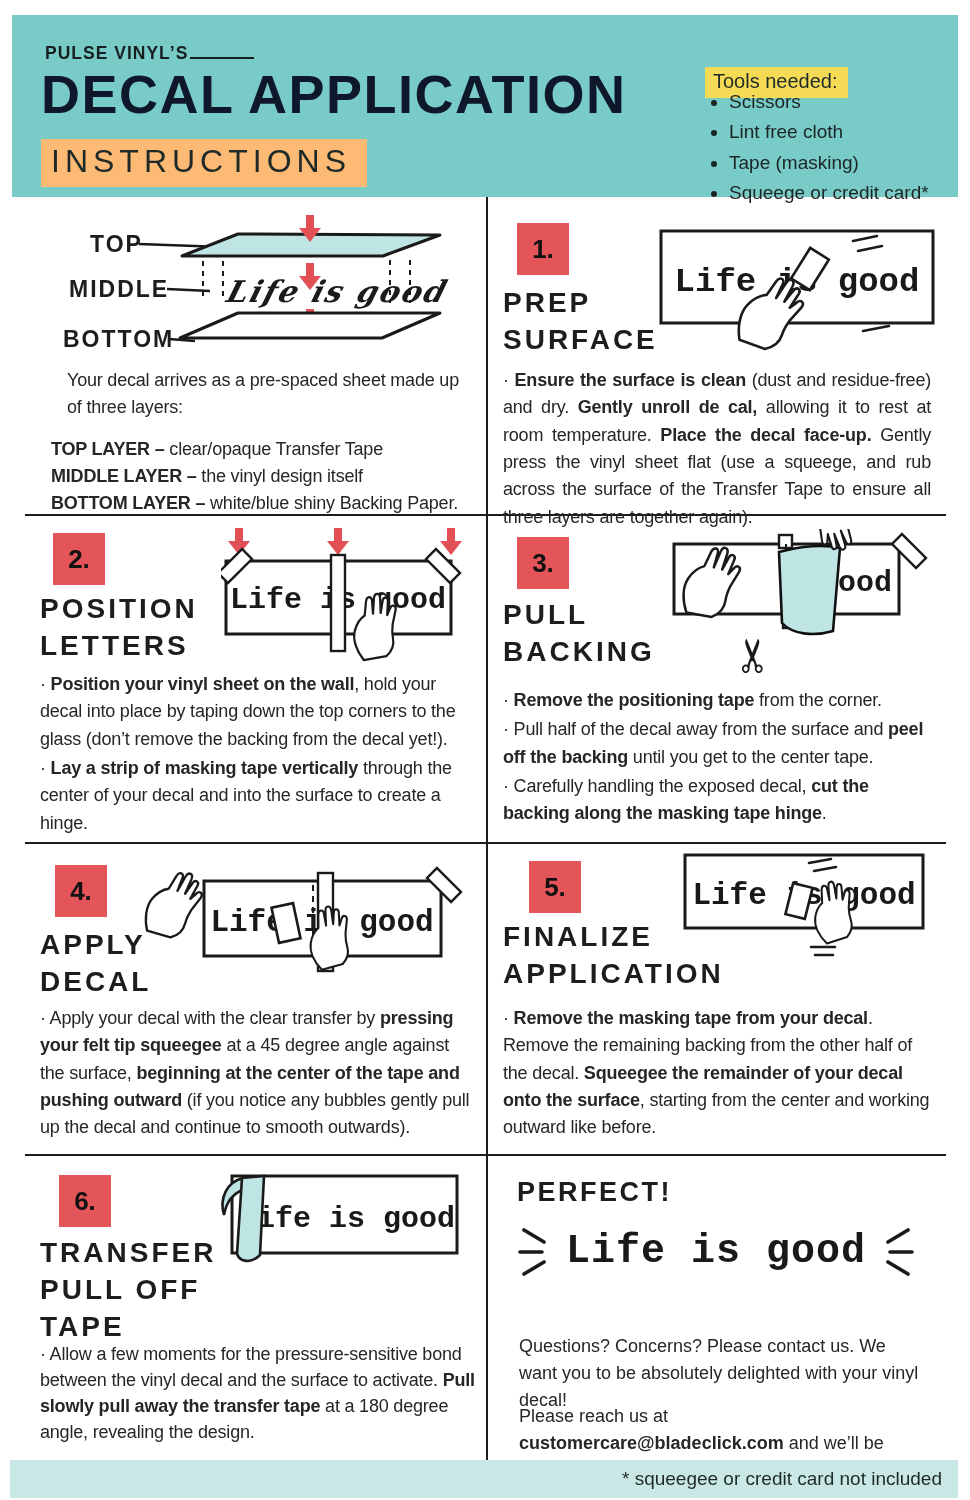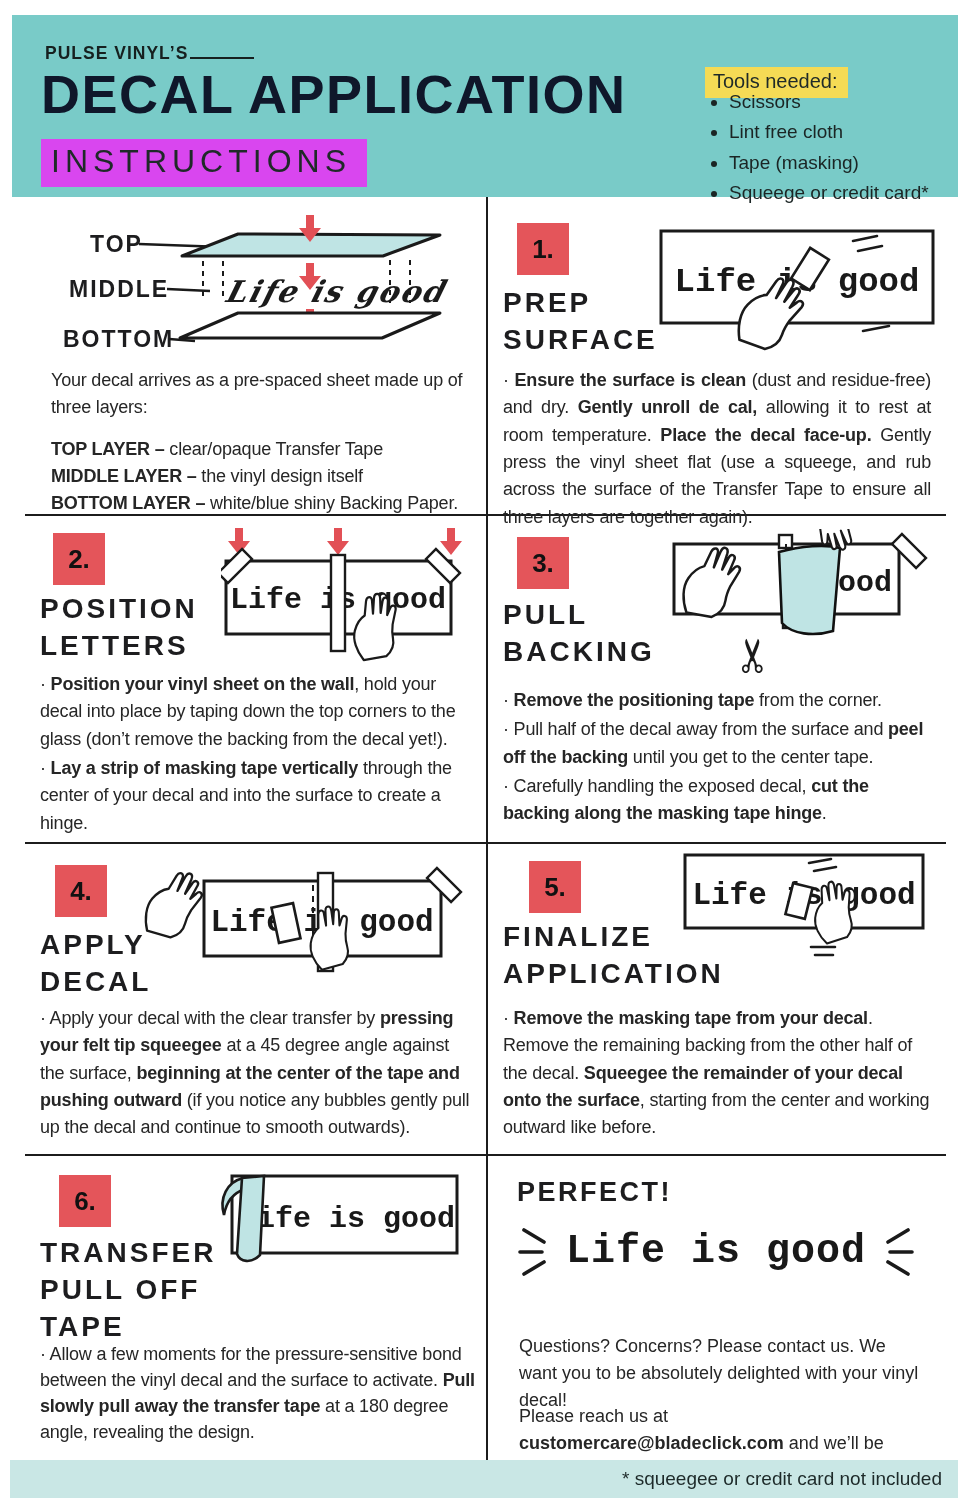--- a/index.html
+++ b/index.html
@@ -4,39 +4,39 @@
 <style>
   html,body{margin:0;padding:0;background:#fff;}
   .page{position:relative;width:970px;height:1500px;background:#fff;overflow:hidden;
         font-family:"Liberation Sans","DejaVu Sans",sans-serif;color:#222;}
   .b{font-weight:700;}
   
   .header{position:absolute;left:12px;top:15px;width:946px;height:182px;background:#79CBC8;}
   .brand{position:absolute;left:33px;top:28px;font-size:17.5px;font-weight:700;letter-spacing:1px;color:#16201f;}
   .brand-line{display:inline-block;width:64px;height:14px;border-bottom:2px solid #16201f;margin-left:2px;}
   .page-title{position:absolute;left:29px;top:48px;font-size:54px;font-weight:700;letter-spacing:1.5px;color:#0f172a;}
-  .subtitle{position:absolute;left:29px;top:124px;background:#d946ef;padding:4px 16px 7px 10px;
+  .subtitle{position:absolute;left:29px;top:124px;background:#fdba74;padding:4px 16px 7px 10px;
             font-size:32px;font-weight:400;letter-spacing:5px;color:#1f2a28;}
   .tools{position:absolute;left:693px;top:28px;margin-top:24px;}
   .tools-label{display:inline-block;background:#F5DB55;padding:3px 10px 5px 8px;font-size:20px;color:#1f2a28;}
   .tools-list{position:absolute;left:697px;top:72px;margin:0;padding:0 0 0 20px;font-size:19px;line-height:1.6;color:#1b2524;}
   
   .hline{position:absolute;left:25px;width:921px;height:2px;background:#1c1c1c;}
   .vline{position:absolute;left:486px;top:197px;width:2px;height:1263px;background:#1c1c1c;}
   
   .cell{position:absolute;}
   .badge{position:absolute;width:52px;height:52px;background:#E4555A;color:#111;
          font-size:26px;font-weight:700;display:flex;align-items:center;justify-content:center;}
   .steptitle{position:absolute;font-size:28px;font-weight:700;letter-spacing:3px;line-height:1.32;color:#1d1d1f;}
   .bodytext{position:absolute;font-size:18px;line-height:1.52;letter-spacing:-0.2px;color:#262626;}
   .bodytext p{margin:0 0 2px 0;}
   .just{text-align:justify;}
   .illus{position:absolute;}
   
-  .intro-body p{margin:0 0 14px 0;}
+  .intro-body p{margin:0 0 14px 16px;}
   .intro-body .layerline{margin:0;}
   
   .perfect-title{position:absolute;left:30px;top:22px;font-size:27px;font-weight:700;letter-spacing:2.5px;color:#1d1d1f;}
   .decal-row{position:absolute;left:0;top:68px;width:100%;display:flex;align-items:center;justify-content:center;gap:16px;}
   .decal-big{font-family:"Liberation Mono","DejaVu Sans Mono",monospace;font-weight:700;font-size:40px;color:#191919;letter-spacing:1px;}
   .perfect-p{position:absolute;left:32px;right:22px;font-size:18px;line-height:1.5;color:#262626;}
   
   .footer{position:absolute;left:10px;top:1460px;width:948px;height:38px;background:#C9E7E5;}
   .footer span{position:absolute;right:16px;top:0;line-height:38px;font-size:19px;color:#1d2a29;}
   

